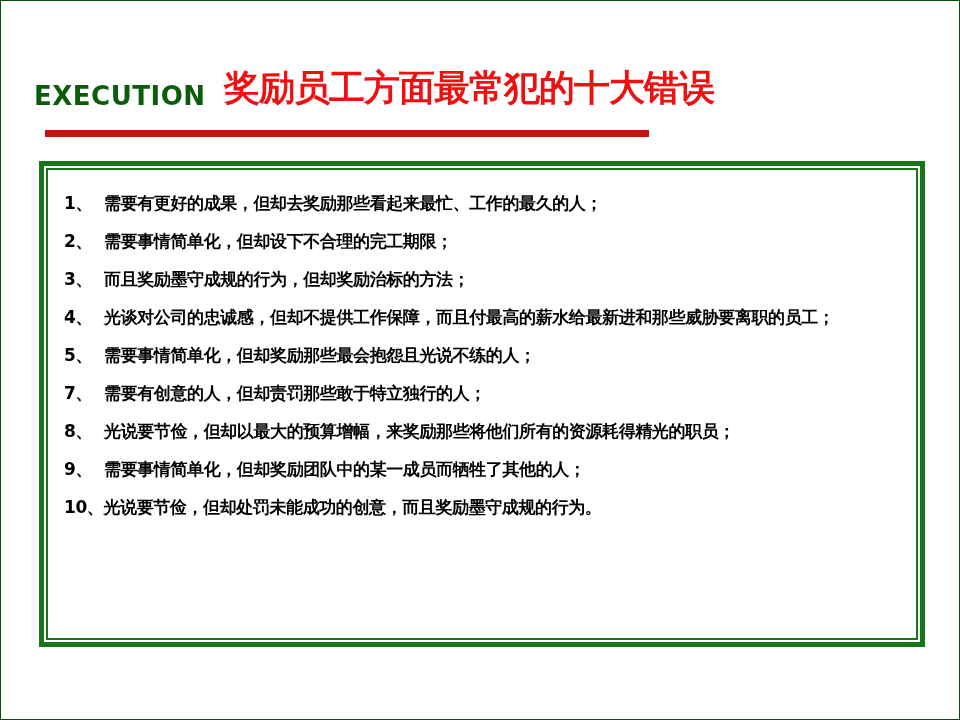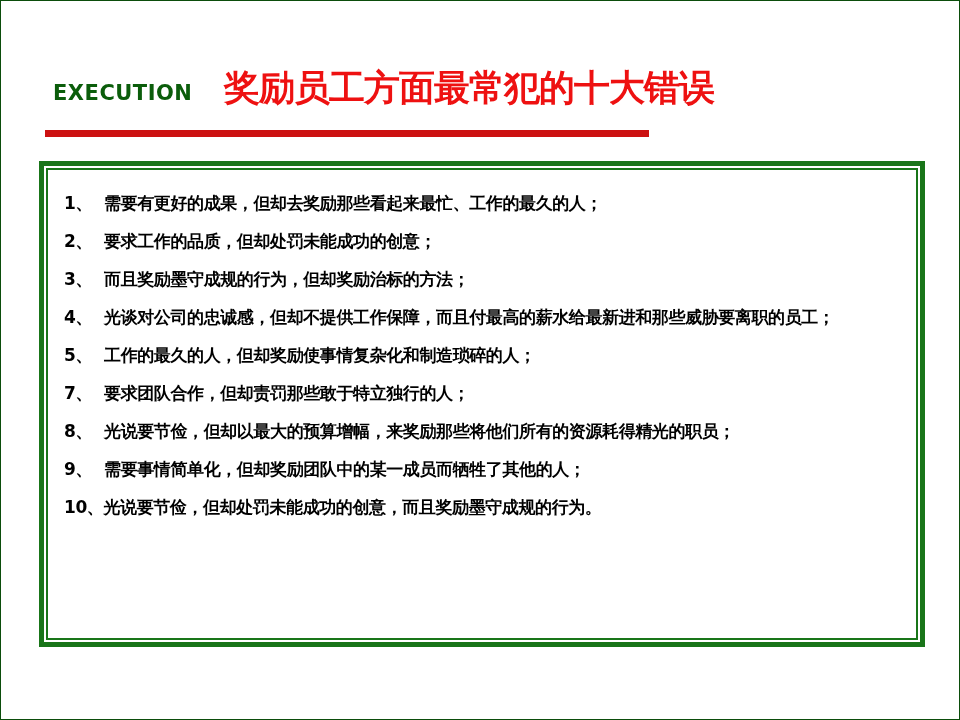--- a/index.html
+++ b/index.html
@@ -23,24 +23,24 @@
   
   .header {
     position: absolute;
     left: 0;
     top: 0;
     width: 960px;
     height: 150px;
   }
   .eyebrow {
     position: absolute;
-    left: 52px;
+    left: 33px;
     top: 80px;
     font-family: "DejaVu Sans", "Liberation Sans", sans-serif;
-    font-size: 21px;
+    font-size: 26px;
     font-weight: bold;
     letter-spacing: 0.5px;
     color: #0b5d0b;
     white-space: nowrap;
   }
   .slide-title {
     position: absolute;
     left: 0;
     top: 66px;
     width: 936px;
@@ -119,38 +119,38 @@
 
   <div class="content-box">
     <div class="content-inner">
       <ul class="item-list">
 
         <li class="item">
           <span class="num">1、</span><span class="gap"></span><span>需要有更好的成果，但却去奖励那些看起来最忙、工作的最久的人；</span>
         </li>
 
         <li class="item">
-          <span class="num">2、</span><span class="gap"></span><span>要求工作的品质，但却处罚未能成功的创意；</span>
+          <span class="num">2、</span><span class="gap"></span><span>需要事情简单化，但却设下不合理的完工期限；</span>
         </li>
 
         <li class="item">
           <span class="num">3、</span><span class="gap"></span><span>而且奖励墨守成规的行为，但却奖励治标的方法；</span>
         </li>
 
         <li class="item">
           <span class="num">4、</span><span class="gap"></span><span>光谈对公司的忠诚感，但却不提供工作保障，而且付最高的薪水给最新进和那些威胁要离职的员工；</span>
         </li>
 
         <li class="item">
-          <span class="num">5、</span><span class="gap"></span><span>工作的最久的人，但却奖励使事情复杂化和制造琐碎的人；</span>
+          <span class="num">5、</span><span class="gap"></span><span>需要事情简单化，但却奖励那些最会抱怨且光说不练的人；</span>
         </li>
 
 
         <li class="item">
-          <span class="num">7、</span><span class="gap"></span><span>要求团队合作，但却责罚那些敢于特立独行的人；</span>
+          <span class="num">7、</span><span class="gap"></span><span>需要有创意的人，但却责罚那些敢于特立独行的人；</span>
         </li>
 
         <li class="item">
           <span class="num">8、</span><span class="gap"></span><span>光说要节俭，但却以最大的预算增幅，来奖励那些将他们所有的资源耗得精光的职员；</span>
         </li>
 
         <li class="item">
           <span class="num">9、</span><span class="gap"></span><span>需要事情简单化，但却奖励团队中的某一成员而牺牲了其他的人；</span>
         </li>
 

